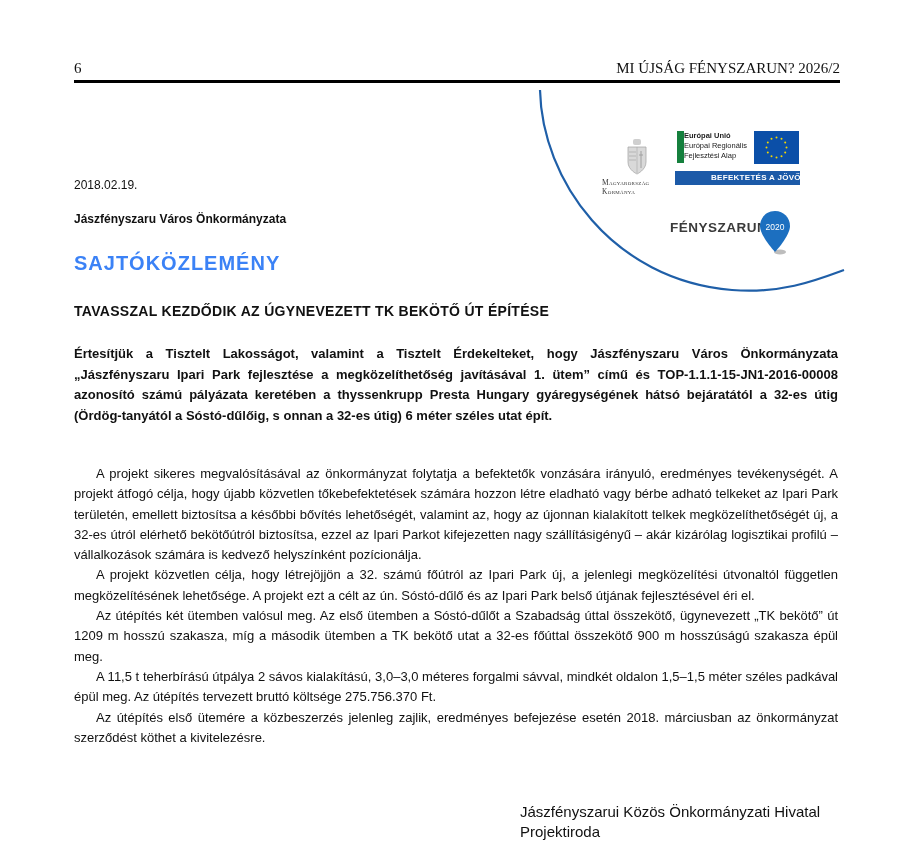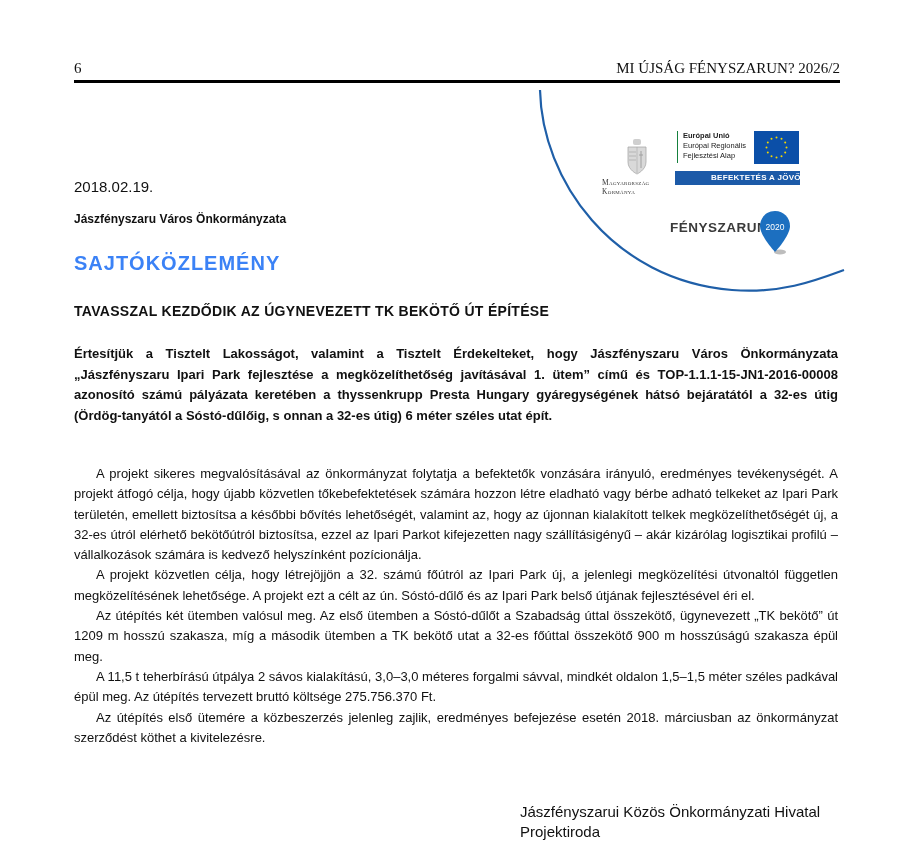--- a/index.html
+++ b/index.html
@@ -19,40 +19,40 @@
   .logo-block { position: absolute; left: 532px; top: 90px; width: 315px; height: 215px; overflow: hidden; }
   .logo-block svg.arc { position: absolute; left: 0; top: 0; }
 
   .gov-logo { position: absolute; left: 70px; top: 48px; width: 70px; text-align: left; }
   .gov-logo .crest { display: block; margin: 0 auto; }
   .gov-logo .gov-text {
     font-family: "Liberation Serif", serif; font-size: 7.5px; letter-spacing: 0.3px;
     color: #333; line-height: 9px; margin-top: 2px; font-variant: small-caps;
   }
 
-  .eu-text { position: absolute; left: 145px; top: 41px; border-left: 1px solid #15803d; padding-left: 5px; height: 32px; }
+  .eu-text { position: absolute; left: 145px; top: 41px; border-left: 7px solid #15803d; height: 32px; }
   .eu-text div { font-size: 7.5px; color: #222; line-height: 10px; white-space: nowrap; }
   .eu-text .eu-title { font-weight: bold; }
 
   .eu-flag { position: absolute; left: 222px; top: 41px; width: 45px; height: 33px; background: #0b4fa8; }
 
   .invest-bar {
     position: absolute; left: 143px; top: 81px; width: 125px; height: 14px;
     background: #1c5aa8; color: #fff; font-size: 8px; font-weight: bold;
     line-height: 14px; text-align: center; letter-spacing: 0.3px; white-space: nowrap; padding-left: 36px;
   }
 
   .szechenyi { position: absolute; left: 138px; top: 120px; height: 40px; }
   .szechenyi .sz-label {
     position: absolute; left: 0; top: 10px; font-size: 13.5px; font-weight: bold;
     color: #3a3a3a; letter-spacing: 0.5px; white-space: nowrap;
   }
   .szechenyi .pin { position: absolute; left: 88px; top: 0; }
 
-  .date { position: absolute; left: 74px; top: 178px; font-size: 15px; }
+  .date { position: absolute; left: 74px; top: 178px; font-size: 12px; }
   .org { position: absolute; left: 74px; top: 212px; font-size: 12px; font-weight: bold; }
   .title {
     position: absolute; left: 74px; top: 252px; font-size: 20px; font-weight: bold;
     color: #3b82f6; letter-spacing: 1px;
   }
   .subtitle {
     position: absolute; left: 74px; top: 303px; font-size: 14px; font-weight: bold;
     letter-spacing: 0.3px;
   }
 

